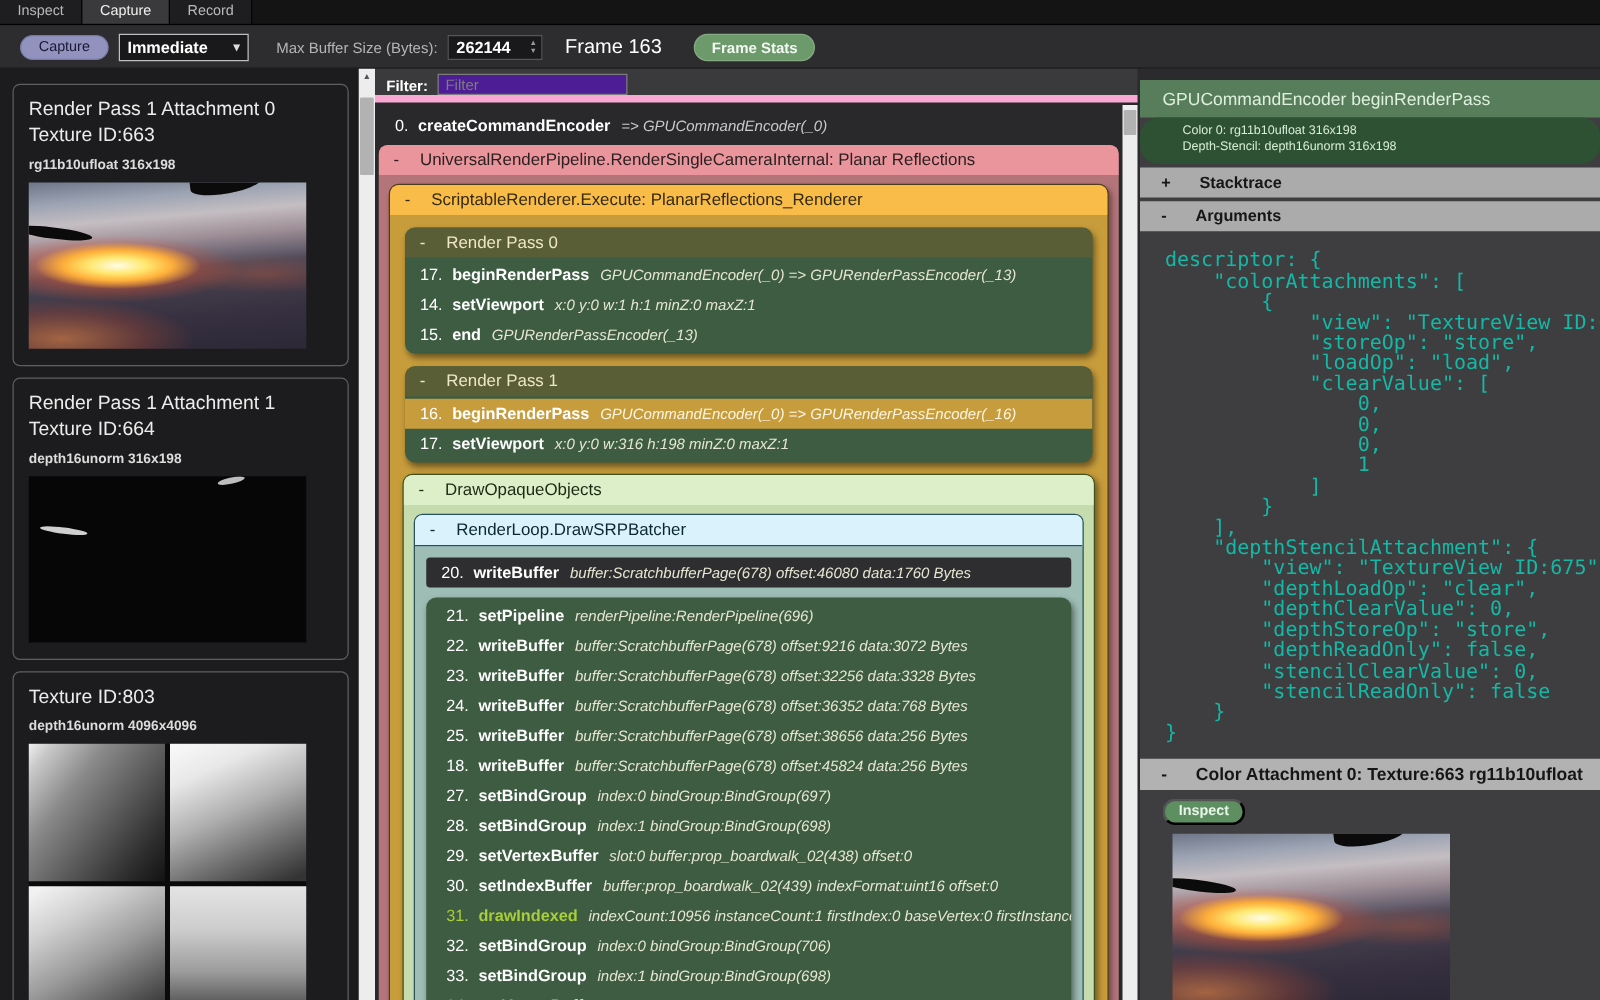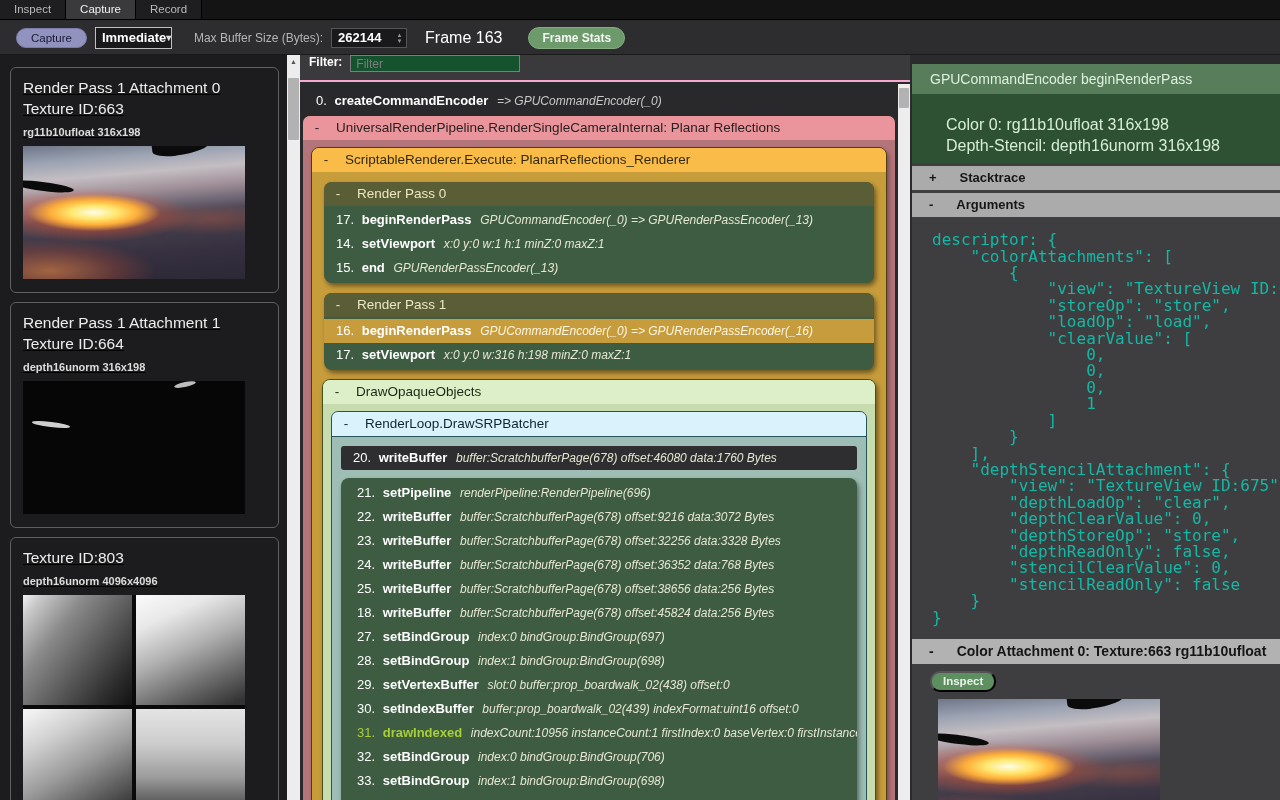--- a/index.html
+++ b/index.html
@@ -11,39 +11,39 @@
     display:flex; align-items:stretch; border-bottom:1px solid #000; }
   .tab { padding:3px 14px 2px 14px; font-size:11.5px; color:#b9b9b9; background:#1e1e20;
     border-right:1px solid #000; cursor:default; }
   .tab.active { background:#3a3a3c; color:#f0f0f0; }
 
   
   .toolbar { position:absolute; left:0; top:21px; width:1280px; height:34px; background:#2d2d2f;
     display:flex; align-items:center; padding-left:16px; border-bottom:1px solid #1a1a1a; }
   .btn-capture { background:#9192be; color:#191933; font-size:11.5px; padding:3px 14px;
     border-radius:11px; border:1px solid #7a7aa8; }
-  .select-mode { margin-left:8px; width:77px; background:#19191b; border:1px solid #c0c0c0;
+  .select-mode { margin-left:8px; width:104px; background:#19191b; border:1px solid #c0c0c0;
     color:#fff; font-weight:bold; font-size:13px; padding:2px 6px; display:flex;
     justify-content:space-between; align-items:center; height:22px; }
   .select-mode .chev { font-size:10px; color:#ddd; }
   .lbl-buffer { margin-left:22px; color:#b5b5b5; font-size:12px; }
   .input-wrap { margin-left:8px; position:relative; }
   .input-buffer { width:76px; height:20px; background:#19191b; border:1px solid #555;
     color:#fff; font-weight:bold; font-size:13px; padding:0 14px 0 6px;
     font-family:"Liberation Sans",sans-serif; }
   .spinner { position:absolute; right:2px; top:2px; width:11px; height:16px; display:flex;
     flex-direction:column; justify-content:center; color:#999; font-size:6px; line-height:6px;
     text-align:center; }
   .lbl-frame { margin-left:18px; color:#fff; font-weight:normal; font-size:16px; }
   .btn-framestats { margin-left:26px; background:#6d9a6b; color:#f2f7f2; font-size:12px;
     font-weight:bold; padding:3px 13px; border-radius:11px; border:1px solid #85ab83; }
 
   
   .left-panel { position:absolute; left:0; top:55px; width:287px; bottom:0; background:#1c1c1e;
-    overflow:hidden; padding:12px 8px 0 10px;text-decoration:underline; }
+    overflow:hidden; padding:12px 8px 0 10px; }
   .att-card { border:1px solid #5f5f5f; border-radius:6px; padding:10px 12px 13px 12px;
     margin-bottom:9px; background:#1c1c1e; }
   .att-title { color:#ececec; font-size:15.5px; line-height:1.35; }
   .att-format { color:#dcdcdc; font-size:11px; font-weight:bold; margin-top:6px; }
   .att-img { margin-top:8px; width:222px; }
   .h-sunset { height:133px; }
 
   .img-sunset { position:relative; overflow:hidden; background:
     radial-gradient(ellipse 30% 14% at 32% 50%, #fffde8 0%, #ffe870 35%, #ffb03a 65%, rgba(255,150,60,0) 100%),
     radial-gradient(ellipse 55% 24% at 30% 52%, rgba(255,120,40,0.75) 0%, rgba(220,80,50,0.35) 55%, rgba(0,0,0,0) 85%),
@@ -73,24 +73,24 @@
   .scrollbar { position:absolute; width:13px; background:#ededed; }
   .sb-left { left:287px; top:55px; bottom:0; }
   .sb-mid { right:0; top:29px; bottom:0; width:12px; }
   .sb-arrow { height:13px; text-align:center; font-size:7px; line-height:13px; color:#555; }
   .sb-thumb { margin:0 1px; background:#b2b2b2; border-radius:1px; }
   .sb-left .sb-thumb { height:62px; margin-top:10px; }
   .sb-mid .sb-thumb { height:20px; margin-top:4px; }
 
   
   .mid-panel { position:absolute; left:300px; top:55px; width:610px; bottom:0; background:#29292b; }
-  .filter-bar { height:27px; background:#3a3a3c; display:flex; align-items:flex-start;
-    padding:0 9px; gap:8px; border-bottom:2px solid #f9a8d4; }
+  .filter-bar { height:27px; background:#3a3a3c; display:flex; align-items:flex-end;
+    padding:0 9px; gap:8px; border-bottom:6px solid #f9a8d4; }
   .filter-lbl { color:#fff; font-weight:bold; font-size:12px; }
-  .filter-input { width:170px; height:17px; background:#14532d; border:1px solid #7d7d7d;
+  .filter-input { width:152px; height:17px; background:#4c1d95; border:1px solid #7d7d7d;
     color:#ddd; font-size:12px; padding:0 5px; font-family:"Liberation Sans",sans-serif; }
   .filter-input::placeholder { color:#7d7d7d; }
   .cmd-area { position:absolute; top:29px; left:0; right:12px; bottom:0; overflow:hidden;
     padding:5px 2px 0 2px; display:flex; flex-direction:column; }
 
   .cmd-row { padding:4px 10px 5px 12px; font-size:13px; color:#fff; white-space:nowrap;
     overflow:hidden; }
   .cmd-row .name { font-weight:bold; margin:0 5px 0 4px; }
   .cmd-row .args { font-style:italic; font-size:12px; color:#e6e6d2; }
   .row-plain { background:transparent; padding-left:14px; }
@@ -123,22 +123,22 @@
   .grp-inner { margin:8px 9px 0 9px; background:#3d5c42; border-radius:8px;
     box-shadow:2px 3px 5px rgba(0,0,0,0.45); padding:3px 0 4px 0; height:100%; }
   .grp-inner .cmd-row { padding-left:16px; }
 
   
   .right-panel { position:absolute; left:912px; top:55px; right:0; bottom:0;
     background:#3e3e40; overflow:hidden; }
   .rp-topgap { height:9px; background:#2b2b2d; }
   .rp-header { background:#587d5a; color:#def0de; font-size:14px; padding:7px 10px 7px 18px;
     white-space:nowrap; }
-  .rp-sub { background:#2e5134; color:#d6eed6; font-size:16px; padding:20px 10px 7px 34px;
-    line-height:1.32; white-space:pre-line; }
+  .rp-sub { background:#2e5134; color:#d6eed6; font-size:10px; padding:4px 10px 7px 34px;
+    line-height:1.32; white-space:pre-line;border-radius:15px; }
   .rp-section { background:#ababab; color:#161616; font-weight:bold; font-size:13px;
     padding:4px 10px 5px 17px; display:flex; gap:23px; margin-top:3px; white-space:nowrap; }
   .rp-section.big { font-size:14px; background:#b2b2b2; }
   .rp-json { font-family:"DejaVu Sans Mono", monospace; font-size:16px; line-height:16.4px;
     color:#14b8a6; padding:15px 4px 10px 20px; white-space:pre; }
   .rp-inspect { display:inline-block; background:#5d8f61; color:#eaf5ea; font-size:11.5px;
     font-weight:bold; padding:2px 11px 3px 11px; border-radius:10px; margin:7px 0 7px 18px; }
   .rp-img { width:222px; height:135px; margin-left:26px; }
 </style>
 </head>

